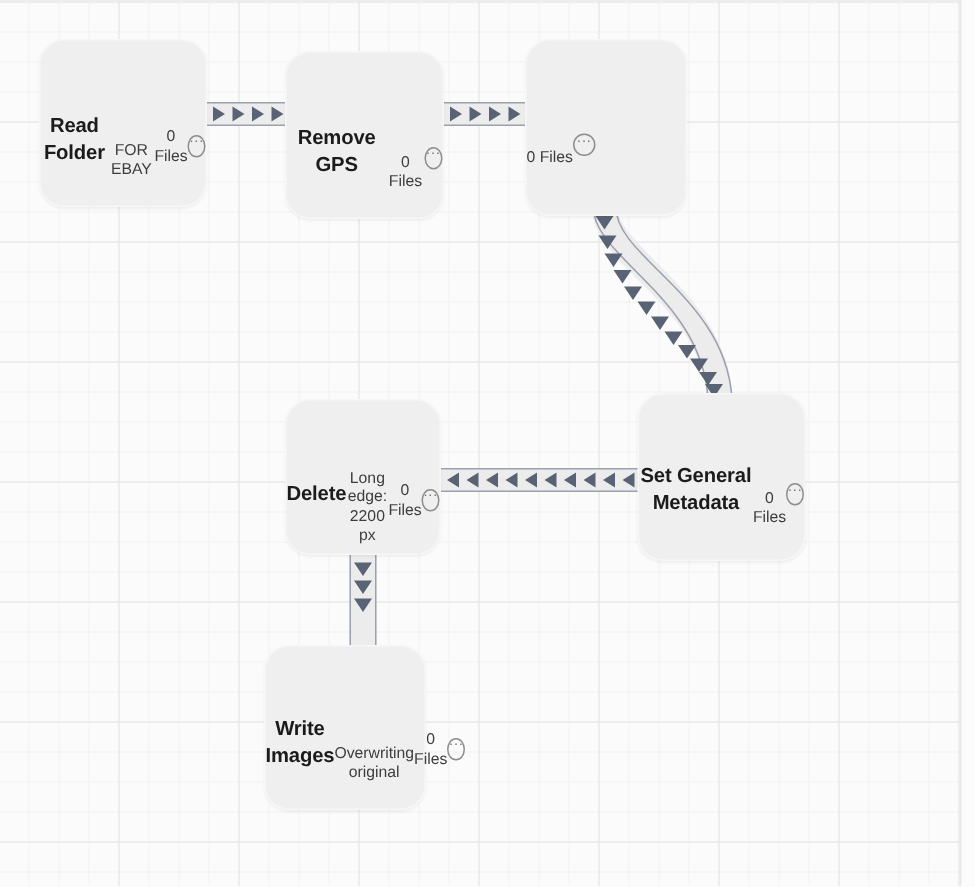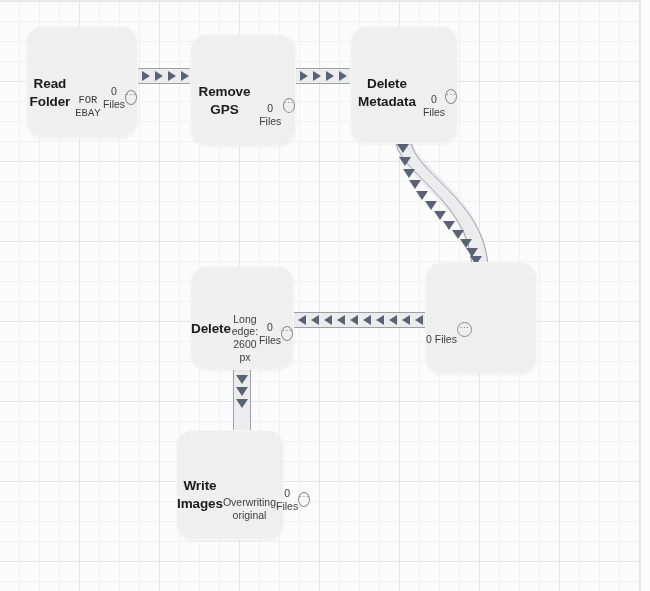--- a/index.html
+++ b/index.html
@@ -94,21 +94,21 @@
   }
 
   
   #node-read-folder    { left: 26px;  top: 26px;  width: 112px; height: 112px; padding-top: 22px; }
   #node-remove-gps     { left: 190px; top: 34px;  width: 106px; height: 112px; padding-top: 22px; }
   #node-delete-meta    { left: 350px; top: 26px;  width: 108px; height: 118px; padding-top: 15px; }
   #node-set-general    { left: 425px; top: 262px; width: 112px; height: 112px; padding-top: 15px; }
   #node-scale          { left: 190px; top: 266px; width: 104px; height: 104px; padding-top: 22px; }
   #node-write-images   { left: 176px; top: 430px; width: 108px; height: 110px; padding-top: 20px; }
 
-  #node-read-folder  .node-sub   { margin-top: 27px; font-family: Liberation Mono, monospace; }
+  #node-read-folder  .node-sub   { margin-top: 27px; }
   #node-read-folder  .node-files { margin-top: 9px; }
   #node-read-folder  .node-menu  { margin-top: 8px; }
 
   #node-remove-gps   .node-files { margin-top: 28px; }
   #node-remove-gps   .node-menu  { margin-top: 8px; }
 
   #node-delete-meta  .node-files { margin-top: 26px; }
   #node-delete-meta  .node-menu  { margin-top: 8px; }
 
   #node-set-general  .node-files { margin-top: 27px; }
@@ -255,37 +255,37 @@
 
   <div id="node-remove-gps" class="node">
     <div class="node-title">Remove GPS</div>
     <div class="node-files">0 Files</div>
     <div class="node-menu">
       <span class="dots">···</span>
     </div>
   </div>
 
   <div id="node-delete-meta" class="node">
-    <div class="node-title">Delete Metadata</div>
     <div class="node-files">0 Files</div>
     <div class="node-menu">
       <span class="dots">···</span>
     </div>
   </div>
 
   <div id="node-set-general" class="node">
+    <div class="node-title">Set General Metadata</div>
     <div class="node-files">0 Files</div>
     <div class="node-menu">
       <span class="dots">···</span>
     </div>
   </div>
 
   <div id="node-scale" class="node">
     <div class="node-title">Delete</div>
-    <div class="node-sub">Long edge: 2600 px</div>
+    <div class="node-sub">Long edge: 2200 px</div>
     <div class="node-files">0 Files</div>
     <div class="node-menu">
       <span class="dots">···</span>
     </div>
   </div>
 
   <div id="node-write-images" class="node">
     <div class="node-title">Write Images</div>
     <div class="node-sub">Overwriting original</div>
     <div class="node-files">0 Files</div>

